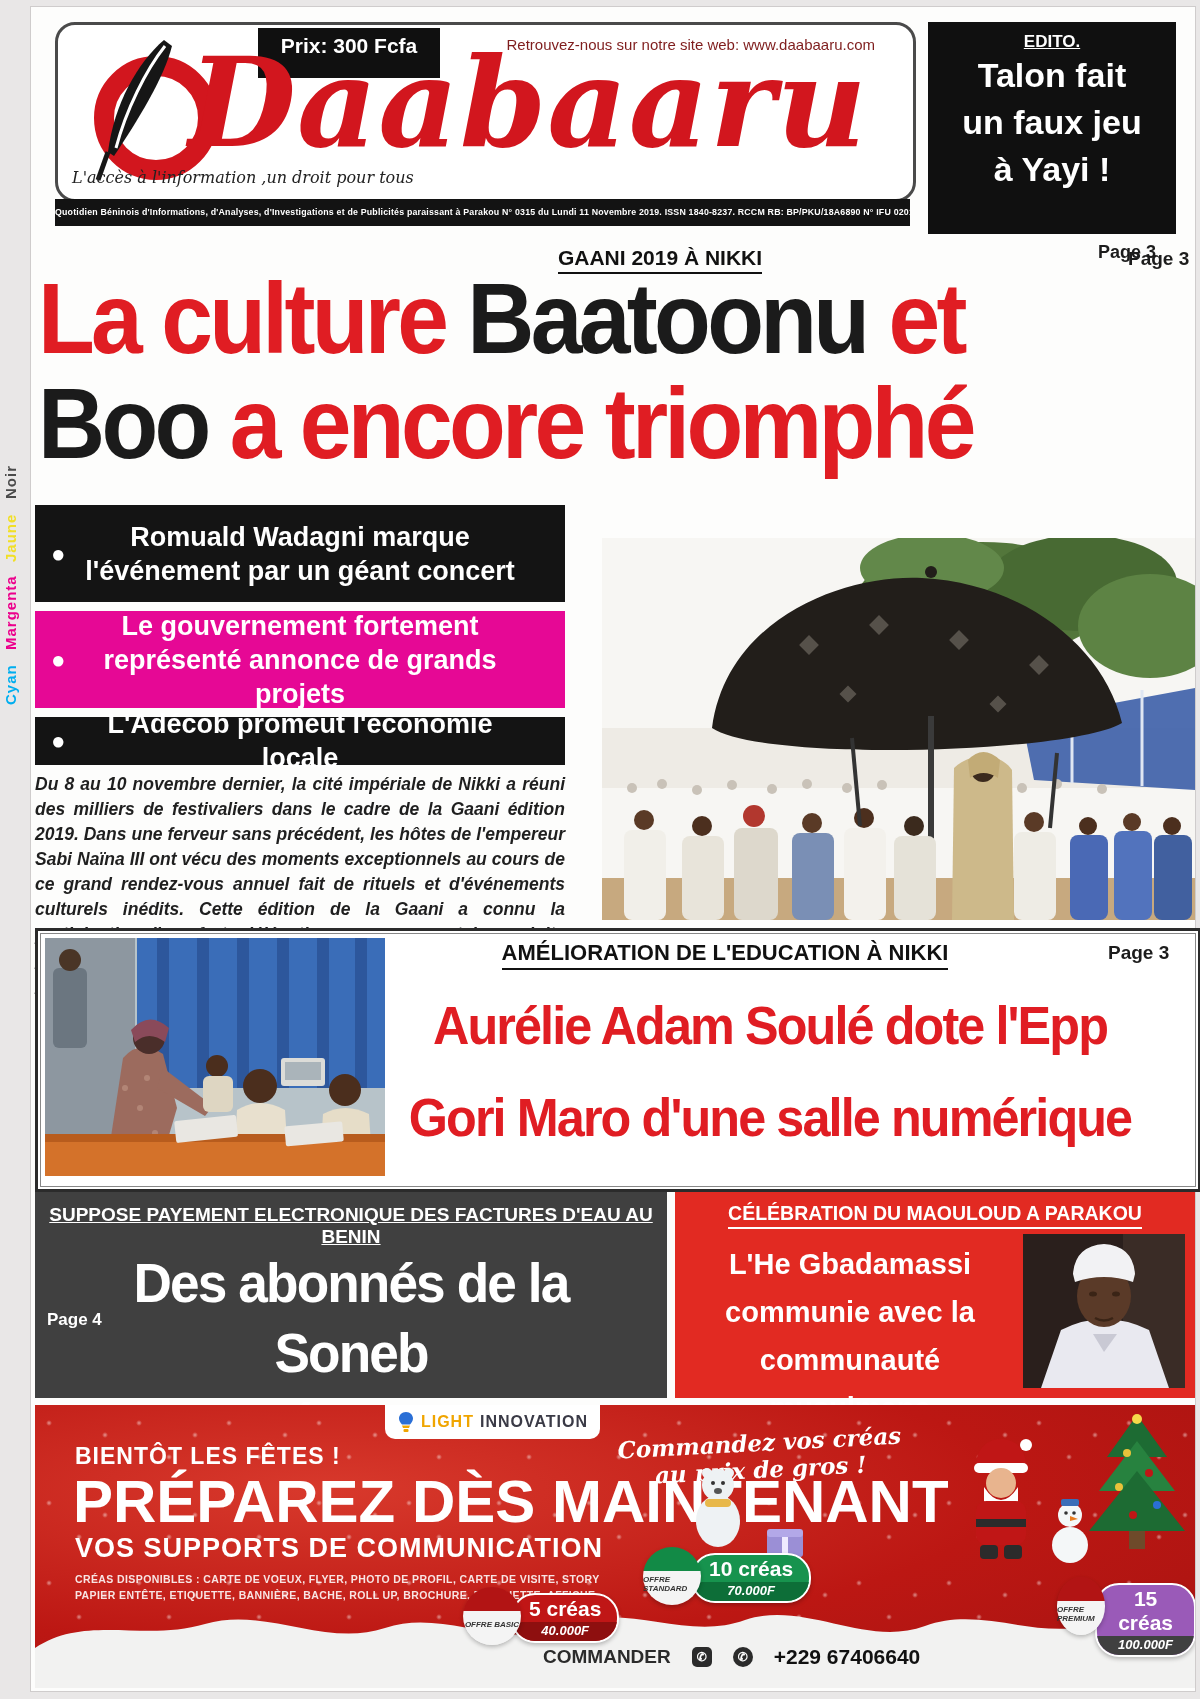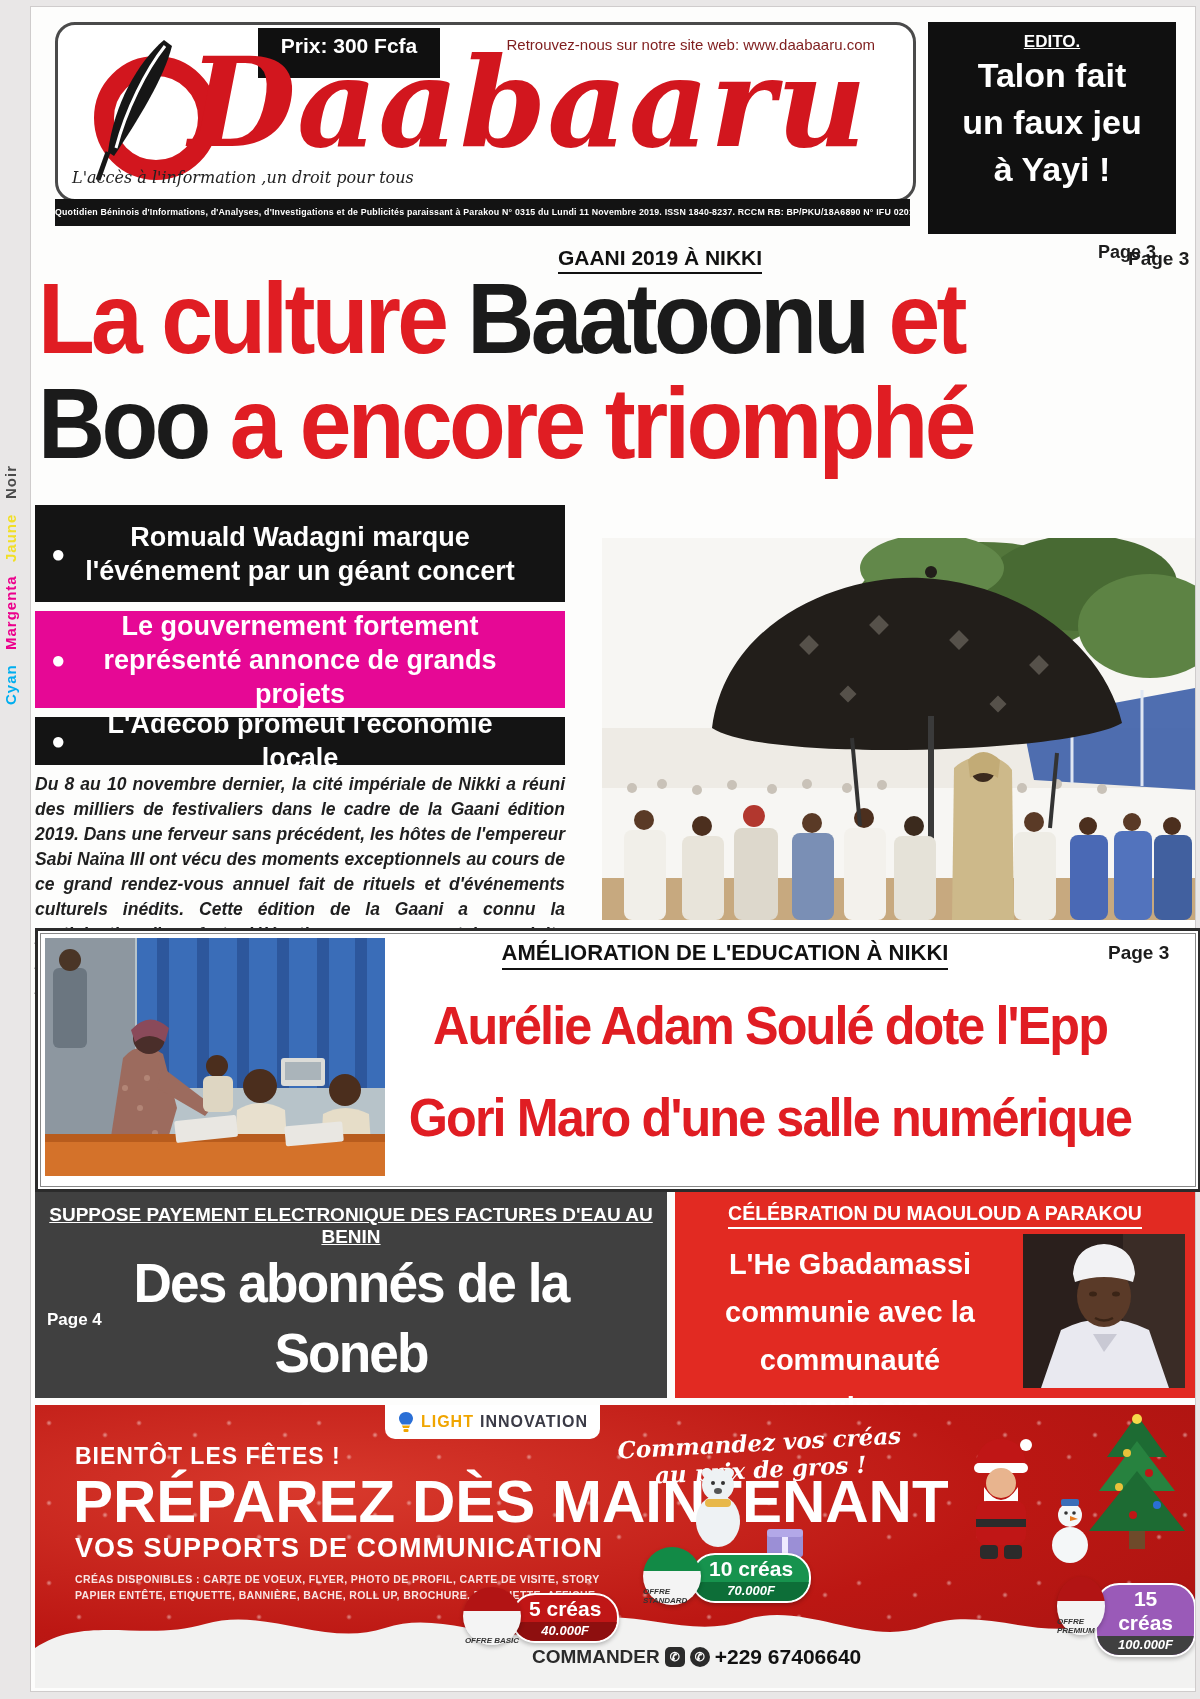--- a/index.html
+++ b/index.html
@@ -71,32 +71,32 @@
   .brand-innov{color:#3a3a46;letter-spacing:1px;}
   .ad-script{left:575px;top:24px;width:300px;text-align:center;color:#fff;
     font-family:"DejaVu Serif",serif;font-style:italic;font-weight:bold;font-size:23px;line-height:27px;transform:rotate(-3deg);}
   .ad-intro{left:40px;top:38px;color:#fff;font-weight:bold;font-size:23px;letter-spacing:1px;}
   .ad-title{left:38px;top:62px;color:#fff;font-weight:900;font-size:60px;letter-spacing:0px;white-space:nowrap;}
   .ad-subtitle{left:40px;top:128px;color:#fff;font-weight:bold;font-size:27px;letter-spacing:1px;}
   .ad-details{left:40px;top:166px;color:rgba(255,255,255,.88);font-weight:bold;font-size:10.5px;line-height:16px;letter-spacing:.4px;}
   .snow-svg{left:0;bottom:0;}
   .offer{display:flex;align-items:flex-start;}
   .ball{width:58px;height:58px;border-radius:50%;background:linear-gradient(#b21414 42%,#f4f4f4 42%);
-    box-shadow:0 2px 4px rgba(0,0,0,.25);display:flex;flex-direction:column;align-items:center;justify-content:flex-end;
+    box-shadow:0 2px 4px rgba(0,0,0,.25);display:flex;flex-direction:column;align-items:center;justify-content:center;
     font-size:7px;font-weight:bold;color:#333;z-index:3;}
   .ball .tier{font-style:italic;font-size:8px;margin-top:16px;}
   .ball-green{background:linear-gradient(#128a46 42%,#f4f4f4 42%);}
   .pill{margin-left:-10px;margin-top:6px;border:2.5px solid #fff;border-radius:24px;overflow:hidden;
     text-align:center;color:#fff;box-shadow:0 2px 4px rgba(0,0,0,.25);}
   .pill .qty{font-weight:900;font-size:21px;padding:2px 16px 1px;}
   .pill .price{font-style:italic;font-weight:bold;font-size:13px;padding:1px 10px 3px;}
   .pill-red{background:#c01616}.pill-red .price{background:#8e0f0f}
   .pill-green{background:#17934e}.pill-green .price{background:#0d6e38}
   .pill-purple{background:#9a5ab8}.pill-purple .price{background:#404040}
-  .order-line{left:497px;top:240px;color:#2b2b2b;font-weight:bold;font-size:19px;display:flex;align-items:center;gap:5px;z-index:4;}
+  .order-line{left:508px;top:240px;color:#2b2b2b;font-weight:bold;font-size:19px;display:flex;align-items:center;gap:21px;z-index:4;}
   .icon-chip{display:inline-flex;width:20px;height:20px;background:#2b2b2b;color:#fff;border-radius:5px;
     align-items:center;justify-content:center;font-size:12px;}
   .icon-chip.round{border-radius:50%;}
   .order-phone{font-size:21px;color:#111;}
 </style>
 </head>
 <body>
 
 <div class="abs page-bg"></div>
 

